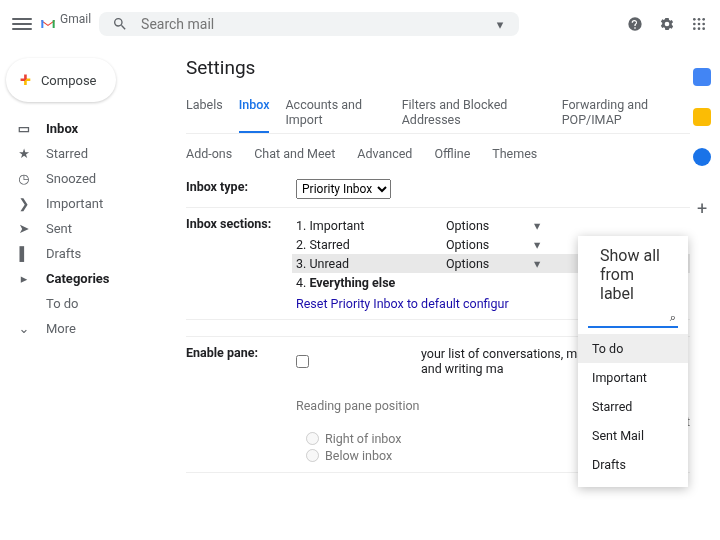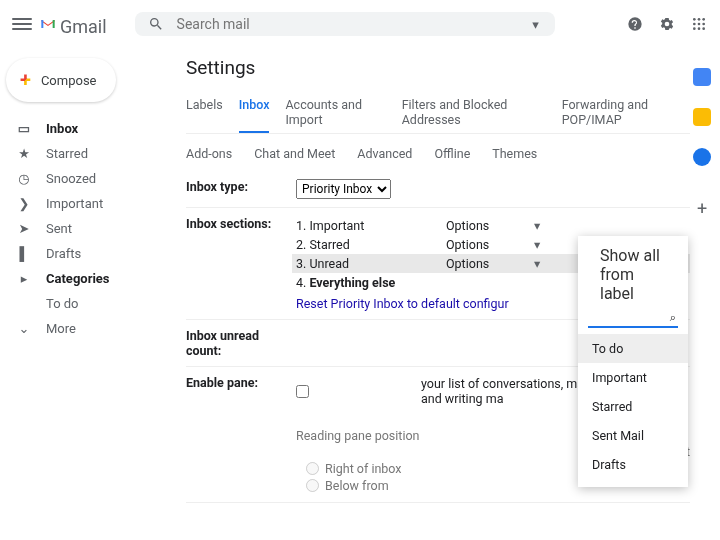--- a/index.html
+++ b/index.html
@@ -1,20 +1,20 @@
 <!DOCTYPE html>
 <html><head>
 <meta charset="utf-8">
 <style>
 *{box-sizing:border-box;margin:0;padding:0;font-family:Roboto,Arial,sans-serif}
 body{width:720px;height:540px;overflow:hidden;color:#202124;background:#fff;font-size:13px}
 .header{height:48px;display:flex;align-items:center;padding:0 12px;gap:8px}
 .hamburger{width:20px;display:flex;flex-direction:column;gap:3px;cursor:pointer}
 .hamburger span{height:2px;background:#5f6368;border-radius:1px}
-.logo{display:flex;align-items:flex-end;gap:4px;font-size:18px;color:#5f6368;margin-right:20px}
+.logo{display:flex;align-items:flex-start;gap:4px;font-size:12px;color:#5f6368;}
 .logo-m{font-weight:bold;font-size:22px;position:relative}
 .search{flex:1;max-width:420px;height:24px;background:#f1f3f4;border-radius:8px;display:flex;align-items:center;padding:0 12px;color:#5f6368;gap:12px;position:relative}
 .search input{border:none;background:transparent;flex:1;font-size:14px;outline:none}
 .hdr-right{margin-left:auto;display:flex;gap:14px;align-items:center;color:#5f6368}
 .icon{display:inline-flex;width:18px;height:18px;align-items:center;justify-content:center}
 .sidepanel{position:absolute;right:0;top:48px;width:36px;display:flex;flex-direction:column;align-items:center;gap:22px;padding-top:20px}
 .sp-dot{width:18px;height:18px;border-radius:4px}
 .main{display:flex;height:calc(540px - 48px)}
 .leftnav{width:150px;padding:10px 6px}
 .compose{display:flex;align-items:center;gap:10px;padding:10px 14px;border-radius:22px;box-shadow:0 1px 3px rgba(0,0,0,0.2);width:110px;margin-bottom:14px;font-size:13px;color:#3c4043;cursor:pointer}
@@ -202,21 +202,20 @@
             <span class="caret">▾</span>
           </div>
           <div class="secline">
             <span class="secnum">4. <b>Everything else</b></span>
           </div>
           <div class="link" style="margin-top: 4px;">Reset Priority Inbox to default configur</div>
         </div>
     </div>
 
     <div class="row">
-      <div class="row-label">Inbox unread count:</div>
     </div>
 
     <div class="row">
       <div class="row-label">Enable pane:</div>
       <div class="row-body">
         <div class="radio-line">
           <input type="checkbox" style="">
           <span style="margin-left:106px"> your list of conversations, making mail reading and writing ma</span>
         </div>
         <div style="padding-left:20px"><span style="visibility:hidden">x</span></div>
@@ -225,21 +224,21 @@
             <div class="radio-line gray" style="padding-left: 10px; justify-content: flex-end;">
               <input type="radio" disabled="" style="">
               <span>No split</span>
             </div>
             <div class="radio-line gray" style="padding-left: 10px;">
               <input type="radio" disabled="" style="">
               <span>Right of inbox</span>
             </div>
             <div class="radio-line gray" style="padding-left: 10px;">
               <input type="radio" disabled="" style="">
-              <span>Below from</span>
+              <span>Below inbox</span>
             </div>
           </div>
       </div>
     </div>
 
     <div class="row" style="border:none">
       
       
     </div>
 

